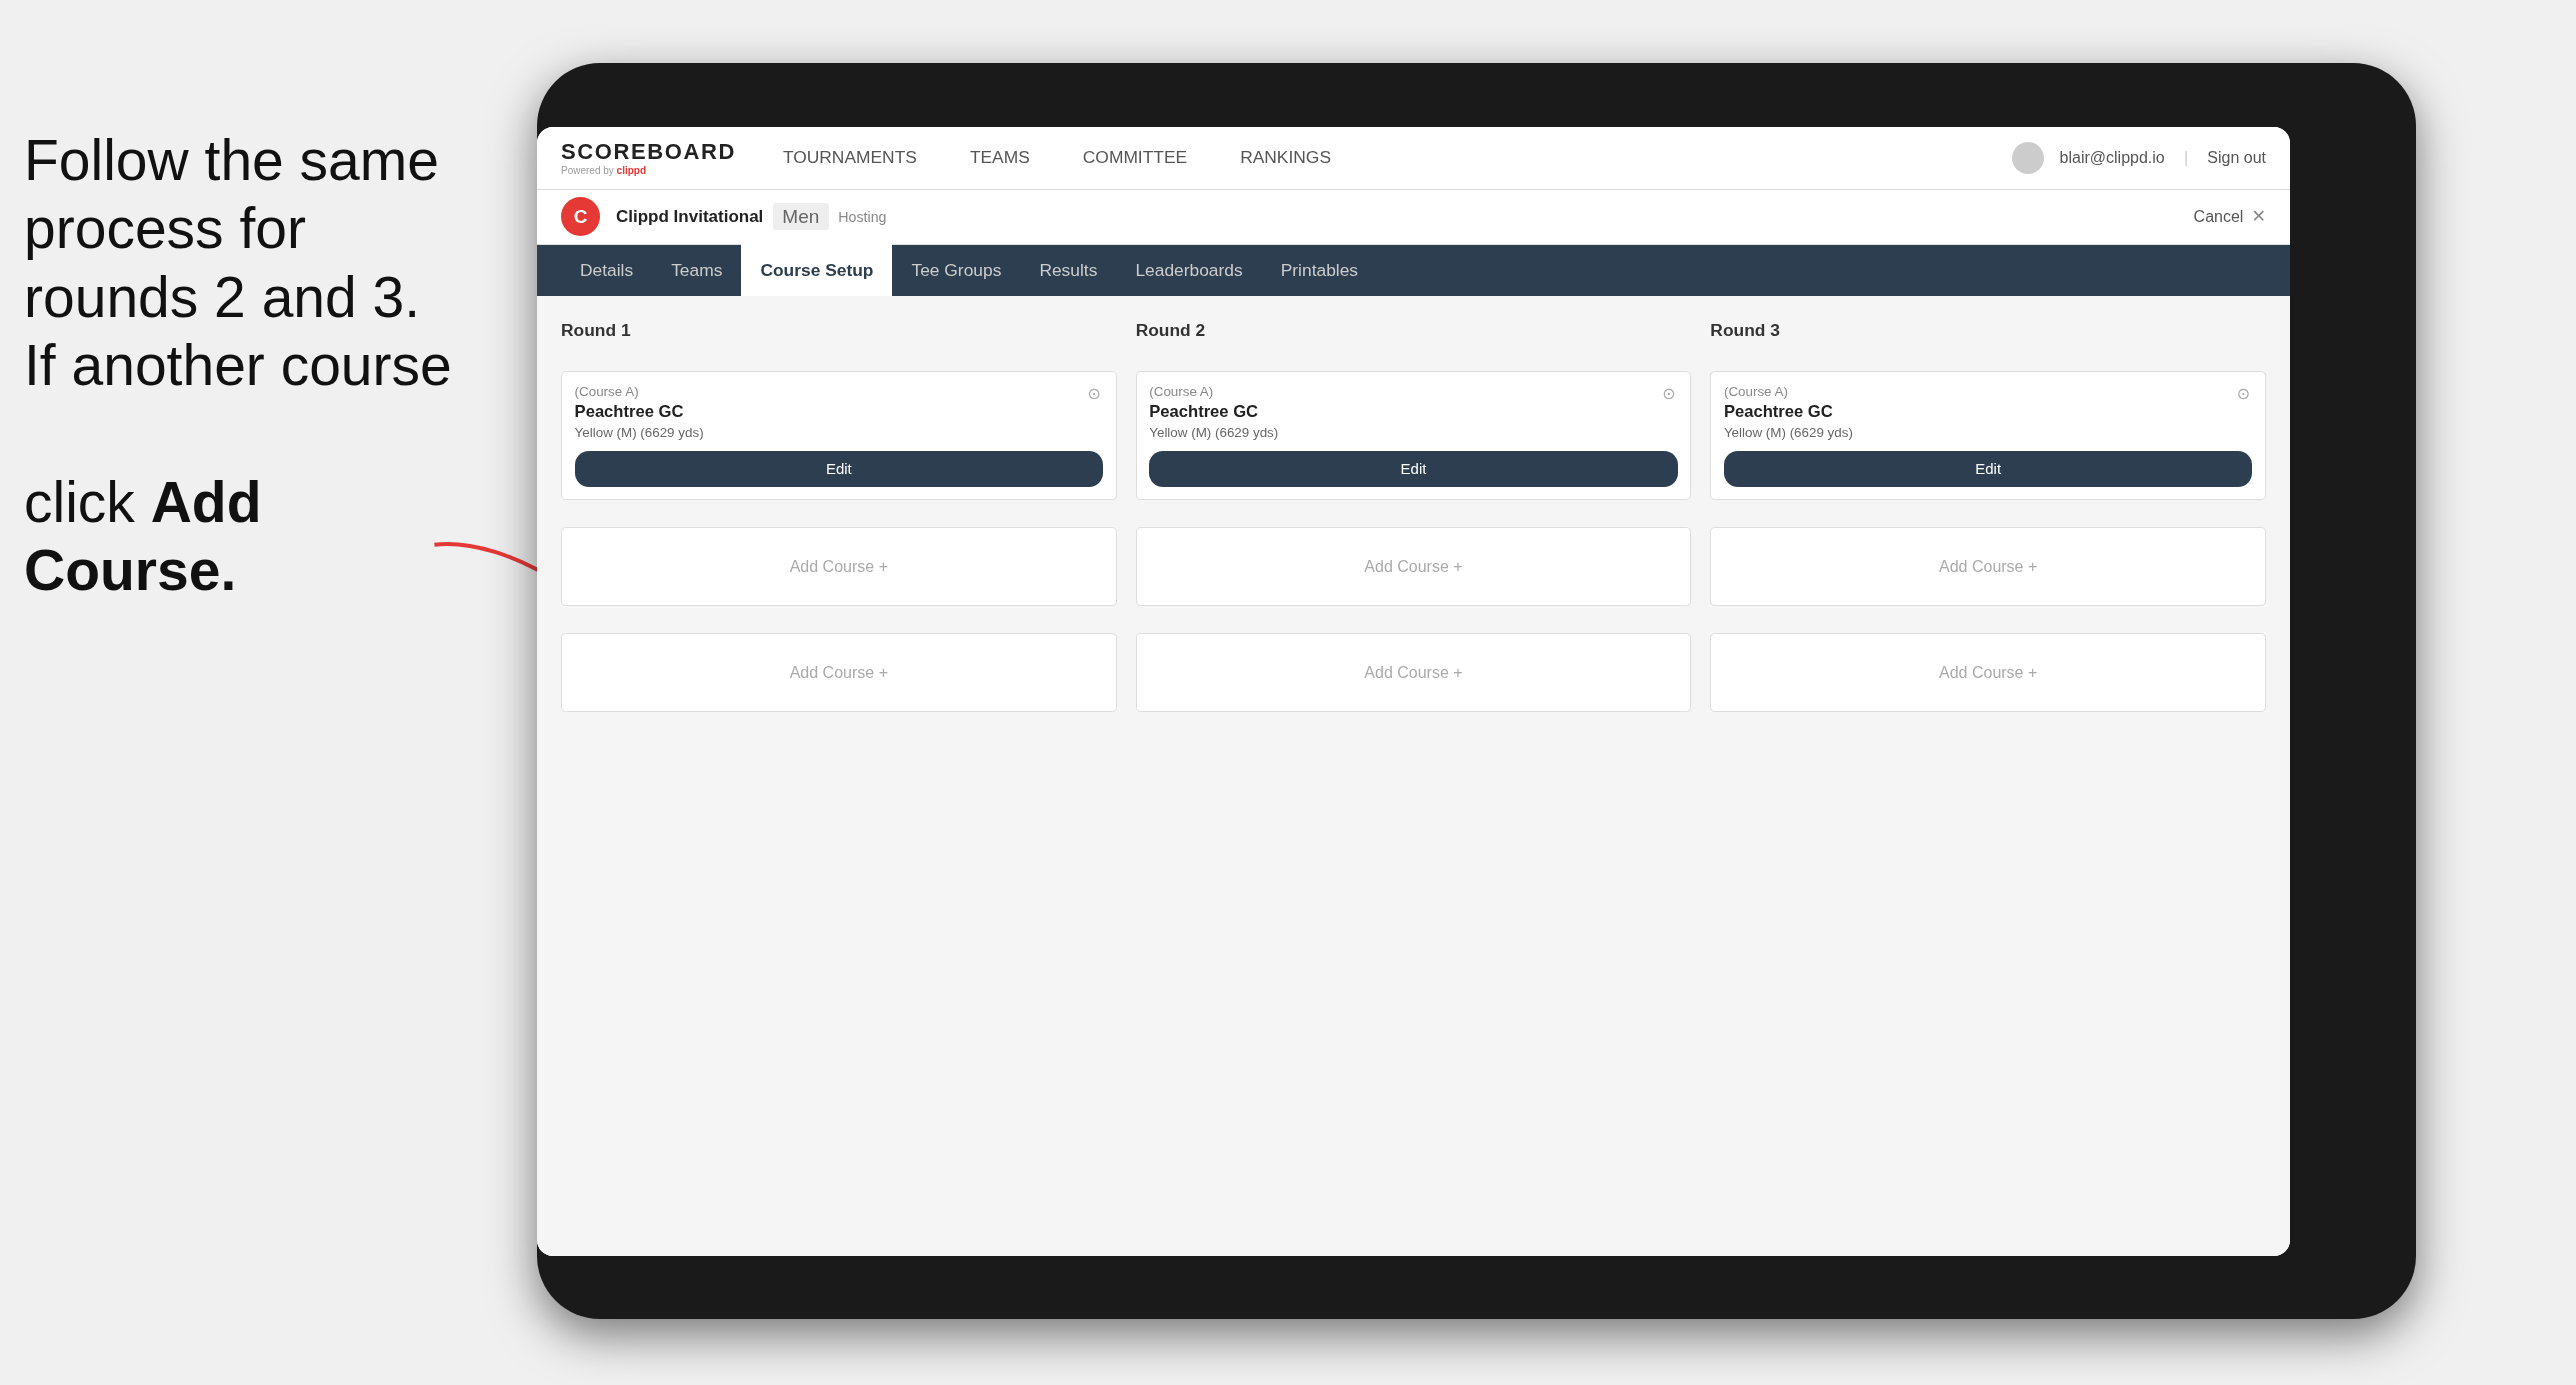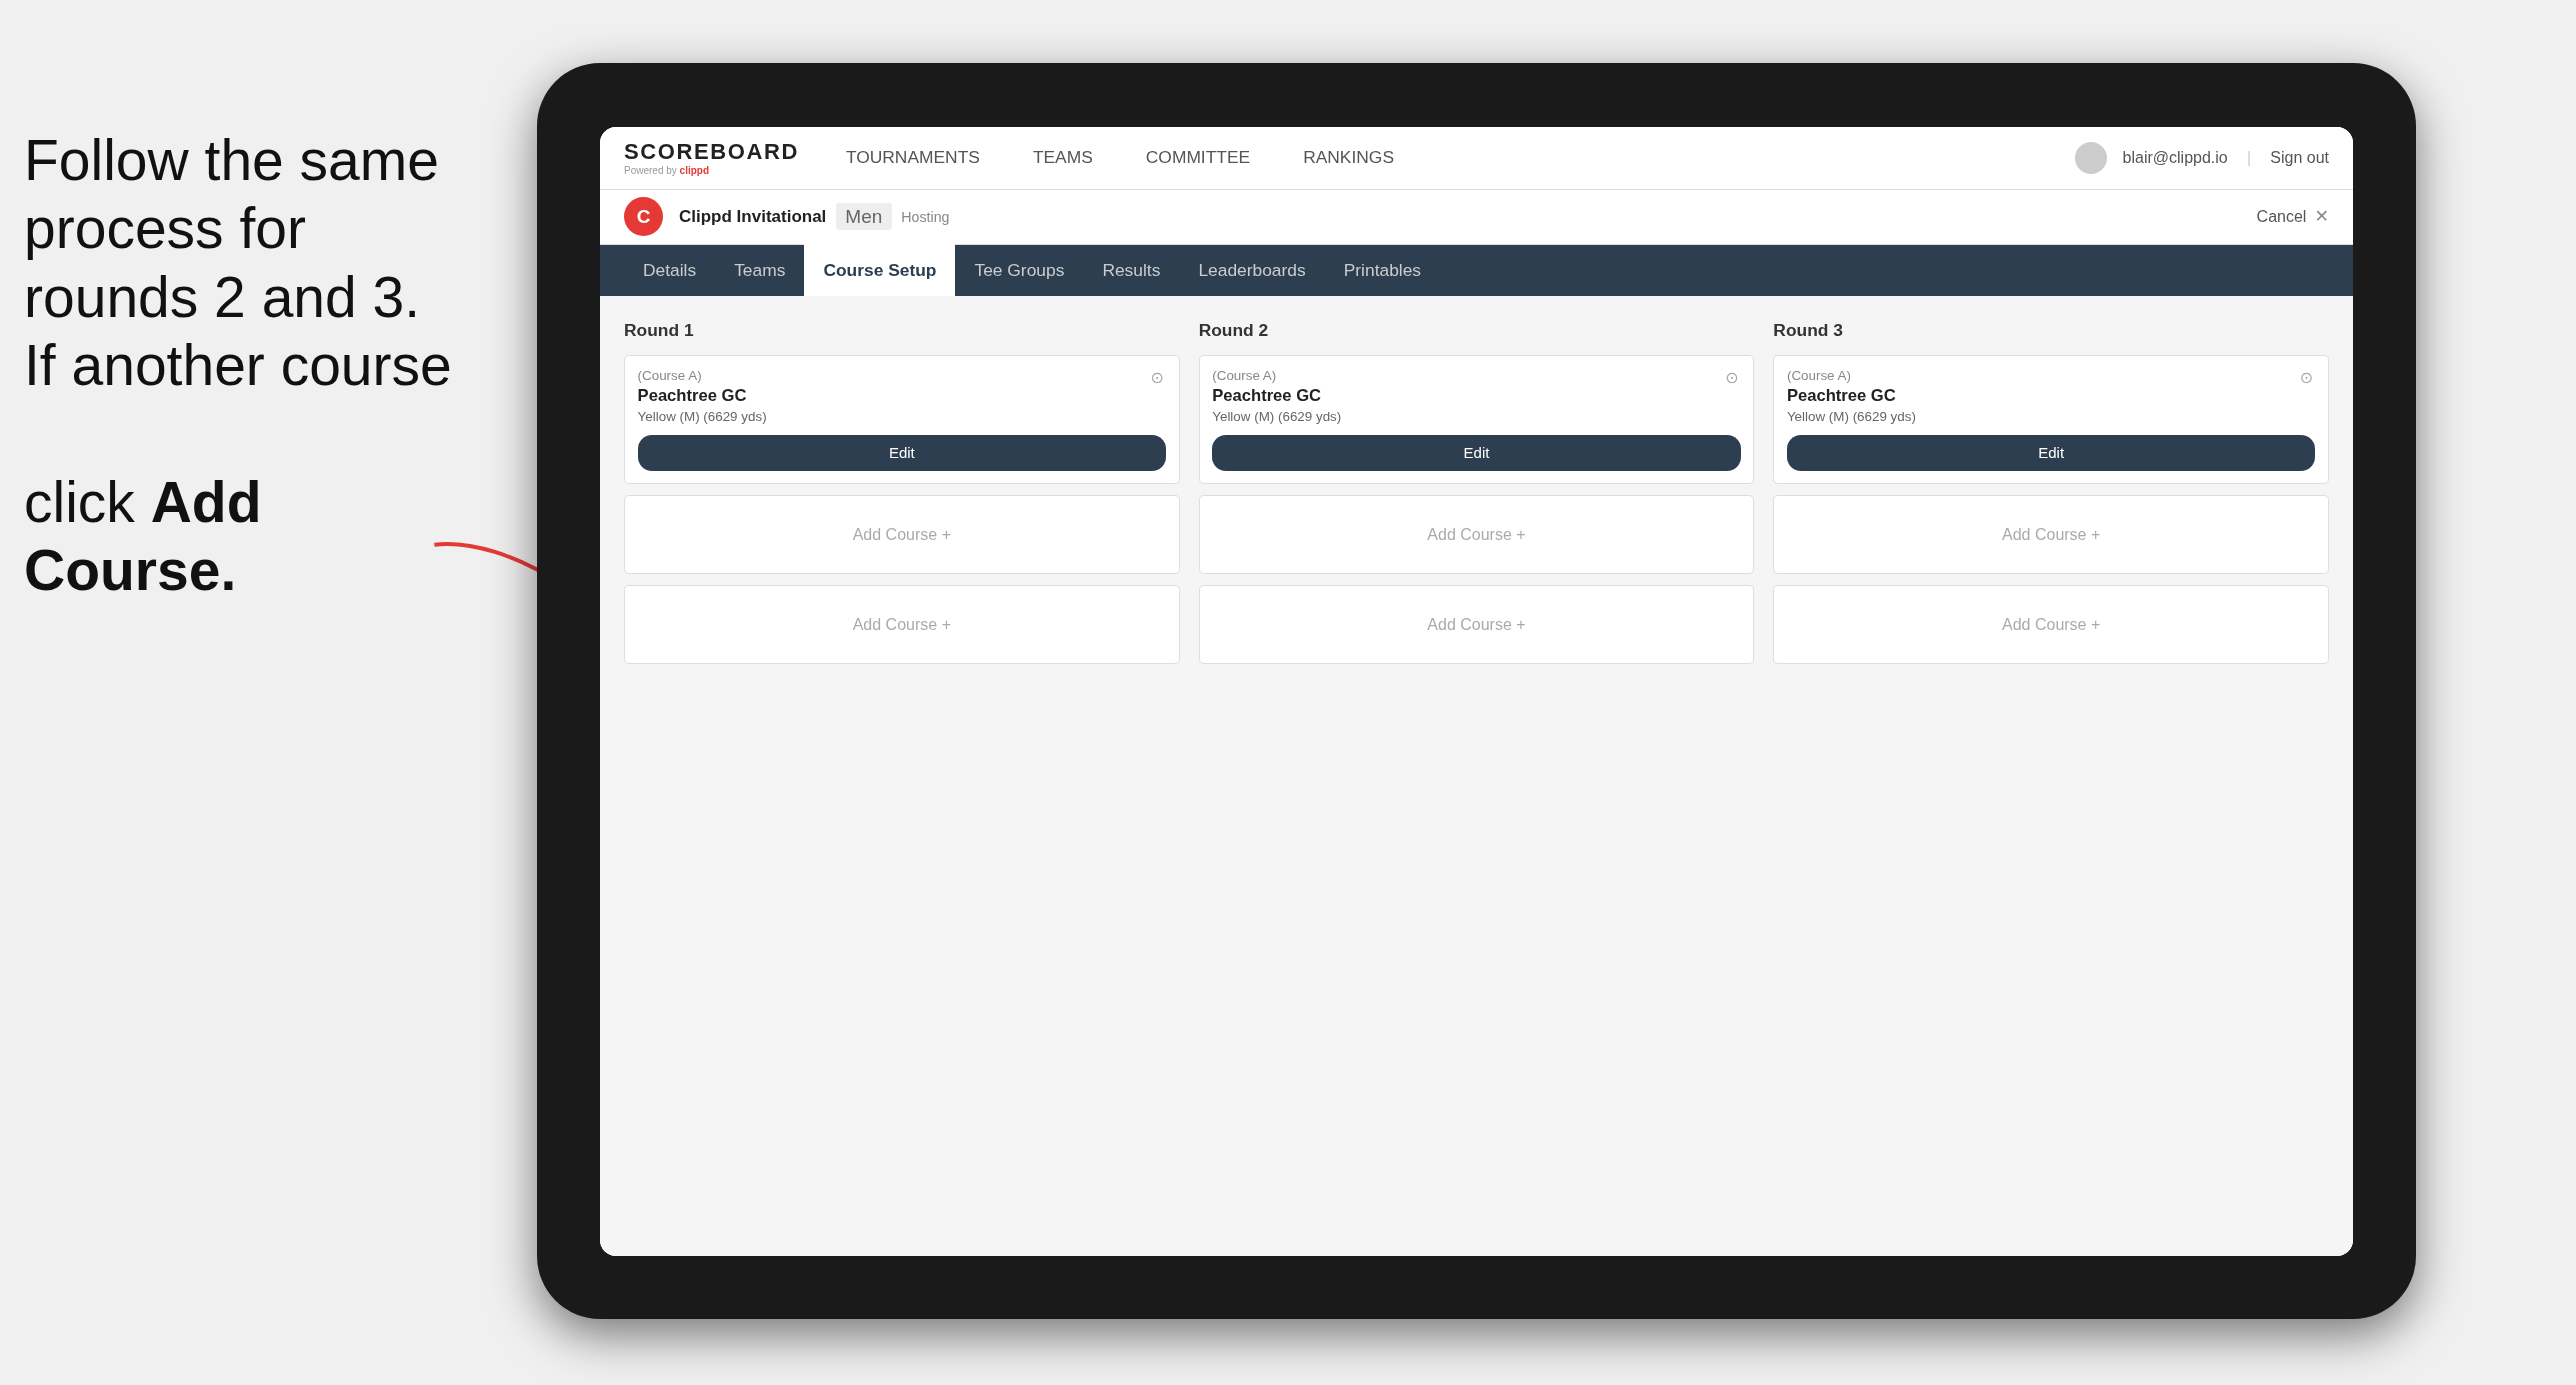--- a/index.html
+++ b/index.html
@@ -32,21 +32,20 @@
       position: absolute;
       left: 537px;
       top: 63px;
       width: 1879px;
       height: 1256px;
       background: #1a1a1a;
       border-radius: 63px;
       box-shadow: 0 16px 47px rgba(0,0,0,0.5);
       display: flex;
       align-items: center;
-      justify-content: center;
     }
 
     .tablet-screen {
       width: 1753px;
       height: 1129px;
       background: #fff;
       border-radius: 16px;
       overflow: hidden;
       display: flex;
       flex-direction: column;
@@ -208,21 +207,21 @@
 
     .rounds-grid {
       display: grid;
       grid-template-columns: 1fr 1fr 1fr;
       gap: 19px;
     }
 
     .round-column {
       display: flex;
       flex-direction: column;
-      gap: 11px;
+      gap: 27px;
     }
 
     .round-title {
       font-size: 17.4px;
       font-weight: 700;
       color: #333;
       margin-bottom: 3.2px;
     }
 
     .course-card {

